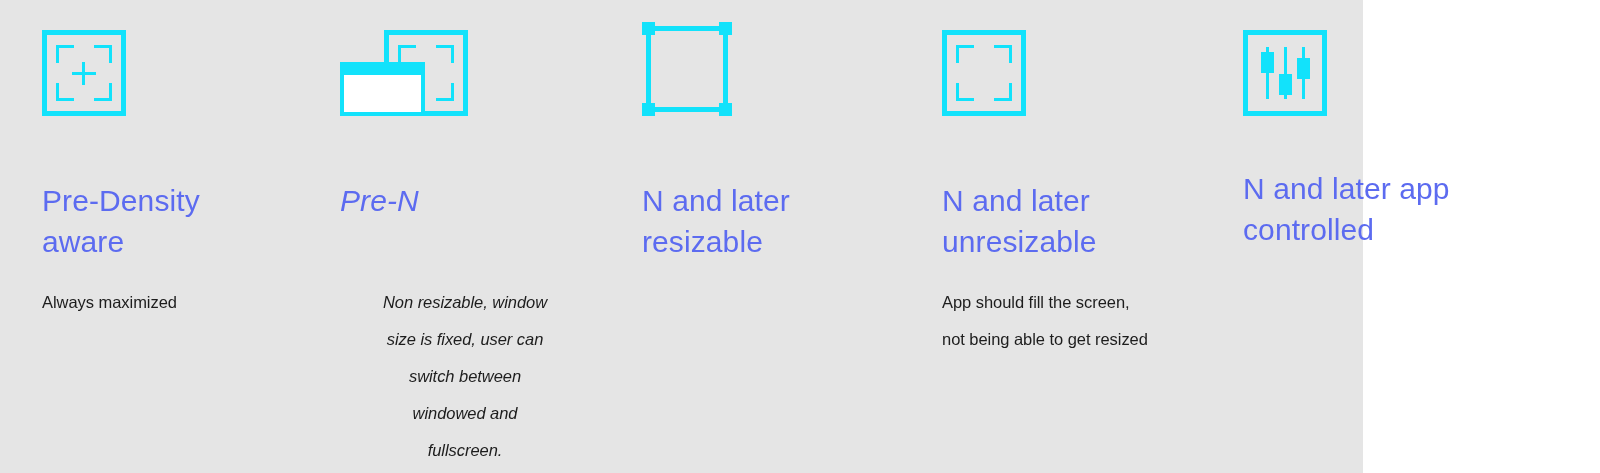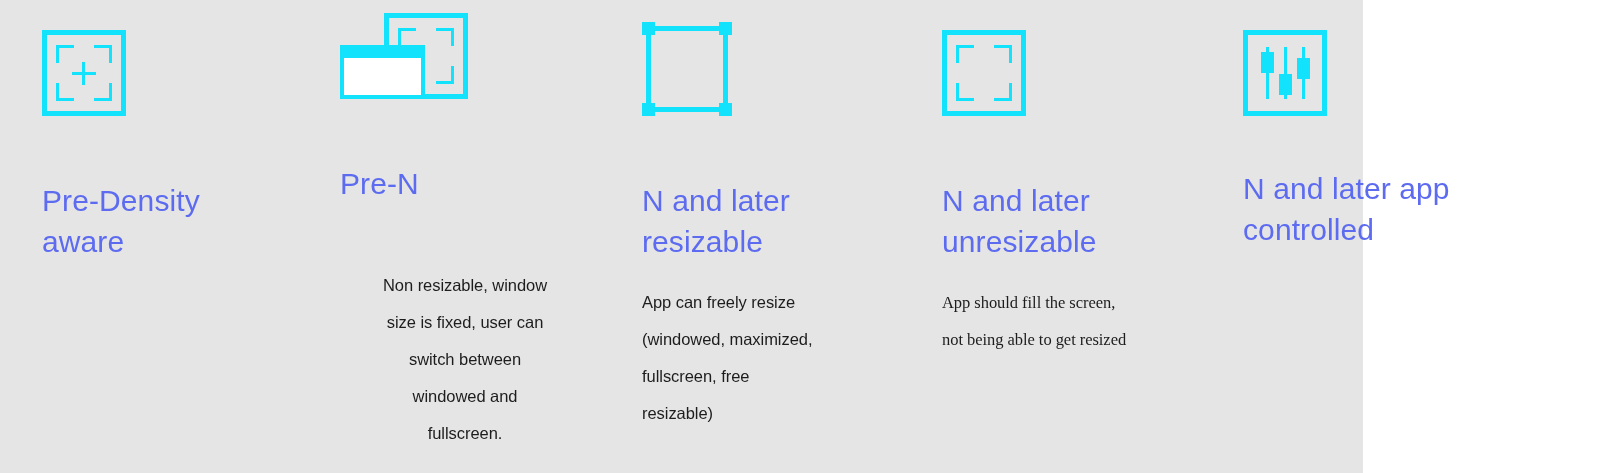--- a/index.html
+++ b/index.html
@@ -93,23 +93,24 @@
         <div class="brk bl" style="left:14px; top:53px;"></div>
         <div class="brk br" style="left:52px; top:53px;"></div>
         <div class="plus-h" style="left:30px; top:42px; width:24px; height:3px;"></div>
         <div class="plus-v" style="left:40px; top:32px; width:3px; height:23px;"></div>
       </div>
     </div>
     <div class="title-wrap" style="margin-top:38px;">
       <div class="card-title">Pre-Density
 aware</div>
     </div>
+    <div class="card-body" style="margin-top:22px;">Always maximized</div>
   </div>
 
-  <div class="col" style="left:340px; top:5px; width:250px;">
+  <div class="col" style="left:340px; top:22px; width:250px;font-style:italic;">
     <div class="icon-slot">
       <div class="ico" style="--cy:#12E2FB; left:0; top:8px; width:128px; height:86px;">
 
         <div class="frame-outer" style="left:44px; top:0; width:84px; height:86px;"></div>
         <div class="brk tl" style="left:58px; top:15px;"></div>
         <div class="brk tr" style="left:96px; top:15px;"></div>
         <div class="brk bl" style="left:58px; top:53px;"></div>
         <div class="brk br" style="left:96px; top:53px;"></div>
 
         <div style="position:absolute; left:0; top:32px; width:85px; height:54px; background:#ffffff; box-sizing:border-box; border:4px solid #12E2FB;"></div>
@@ -133,41 +134,37 @@
         <div class="handle" style="left:0px; top:0px;"></div>
         <div class="handle" style="left:77px; top:0px;"></div>
         <div class="handle" style="left:0px; top:81px;"></div>
         <div class="handle" style="left:77px; top:81px;"></div>
       </div>
     </div>
     <div class="title-wrap" style="margin-top:38px;">
       <div class="card-title">N and later
 resizable</div>
     </div>
-    <div class="card-body" style="margin-top:22px;">App can freely resize
-(windowed, maximized,
-fullscreen, free
-resizable)</div>
   </div>
 
   <div class="col" style="left:942px; top:22px; width:250px;">
     <div class="icon-slot">
       <div class="ico" style="--cy:#12E2FB; left:0; top:8px; width:84px; height:86px;">
         <div class="frame-outer" style="left:0; top:0; width:84px; height:86px;"></div>
         <div class="brk tl" style="left:14px; top:15px;"></div>
         <div class="brk tr" style="left:52px; top:15px;"></div>
         <div class="brk bl" style="left:14px; top:53px;"></div>
         <div class="brk br" style="left:52px; top:53px;"></div>
       </div>
     </div>
     <div class="title-wrap" style="margin-top:38px;">
       <div class="card-title">N and later
 unresizable</div>
     </div>
-    <div class="card-body" style="margin-top:22px;font-family:Liberation Serif, serif;">App should fill the screen,
+    <div class="card-body" style="margin-top:22px;">App should fill the screen,
 not being able to get resized</div>
   </div>
 
   <div class="col" style="left:1243px; top:22px; width:310px;">
     <div class="icon-slot">
       <div class="ico" style="--cy:#12E2FB; left:0; top:8px; width:84px; height:86px;">
         <div class="frame-outer" style="left:0; top:0; width:84px; height:86px;"></div>
 
         <div class="sl-track" style="left:23px; top:17px; height:52px;"></div>
         <div class="sl-knob" style="left:18px; top:22px;"></div>

